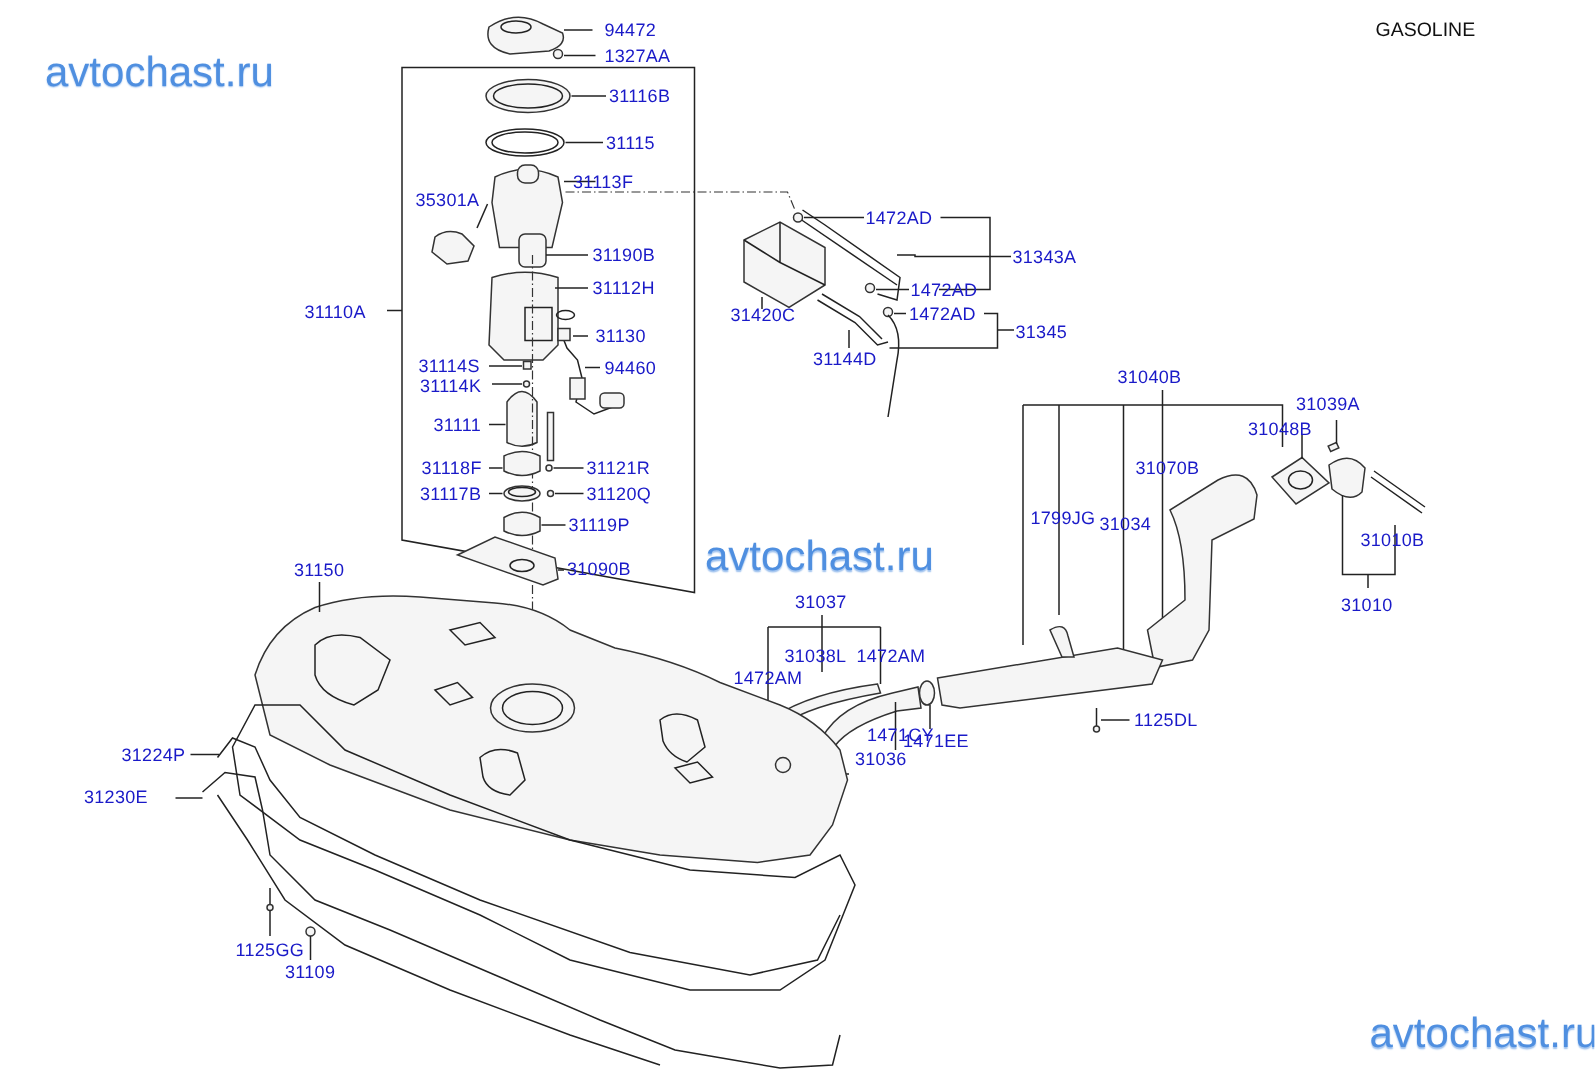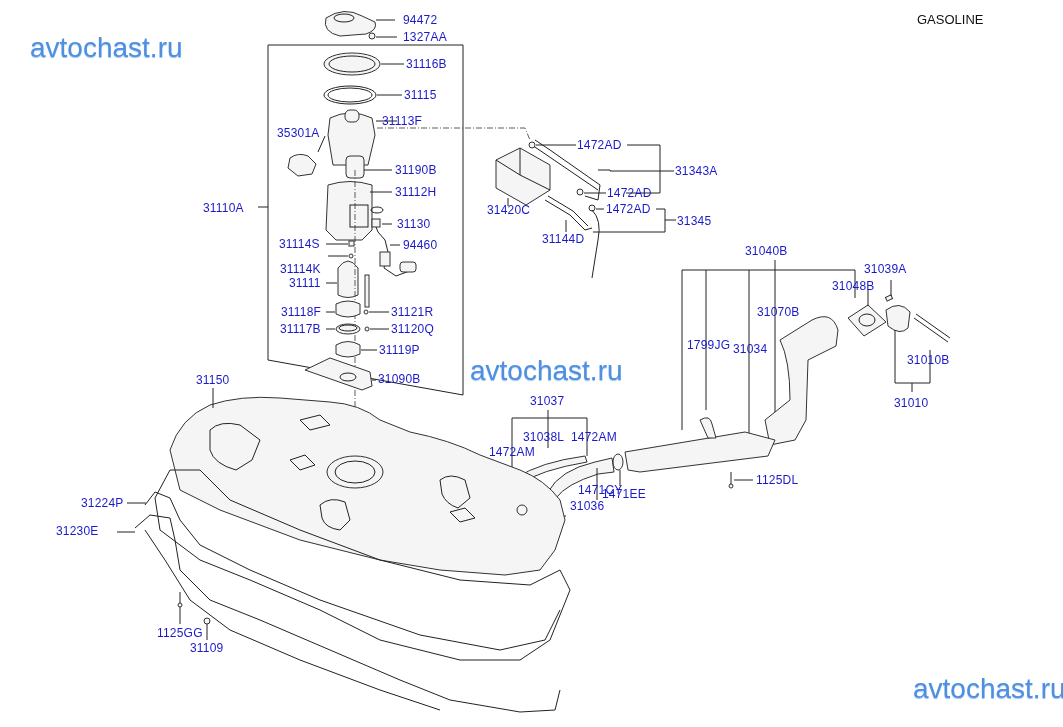--- a/index.html
+++ b/index.html
@@ -227,21 +227,21 @@
   <div class="lbl" style="left:406px; top:57px;">31116B</div>
   <div class="lbl" style="left:404px; top:88px;">31115</div>
   <div class="lbl" style="left:382px; top:114px;">31113F</div>
   <div class="lbl" style="left:277px; top:126px;text-align:center;">35301A</div>
   <div class="lbl" style="left:395px; top:163px;">31190B</div>
   <div class="lbl" style="left:395px; top:185px;">31112H</div>
   <div class="lbl" style="left:203px; top:201px;">31110A</div>
   <div class="lbl" style="left:397px; top:217px;">31130</div>
   <div class="lbl" style="left:279px; top:237px;">31114S</div>
   <div class="lbl" style="left:403px; top:238px;">94460</div>
-  <div class="lbl" style="left:280px; top:250px;margin-top:12px;">31114K</div>
+  <div class="lbl" style="left:280px; top:250px;">31114K</div>
   <div class="lbl" style="left:289px; top:276px;">31111</div>
   <div class="lbl" style="left:281px; top:305px;">31118F</div>
   <div class="lbl" style="left:391px; top:305px;">31121R</div>
   <div class="lbl" style="left:280px; top:322px;">31117B</div>
   <div class="lbl" style="left:391px; top:322px;">31120Q</div>
   <div class="lbl" style="left:379px; top:343px;">31119P</div>
   <div class="lbl" style="left:378px; top:372px;">31090B</div>
 
   <div class="lbl" style="left:577px; top:138px;">1472AD</div>
   <div class="lbl" style="left:675px; top:164px;">31343A</div>

